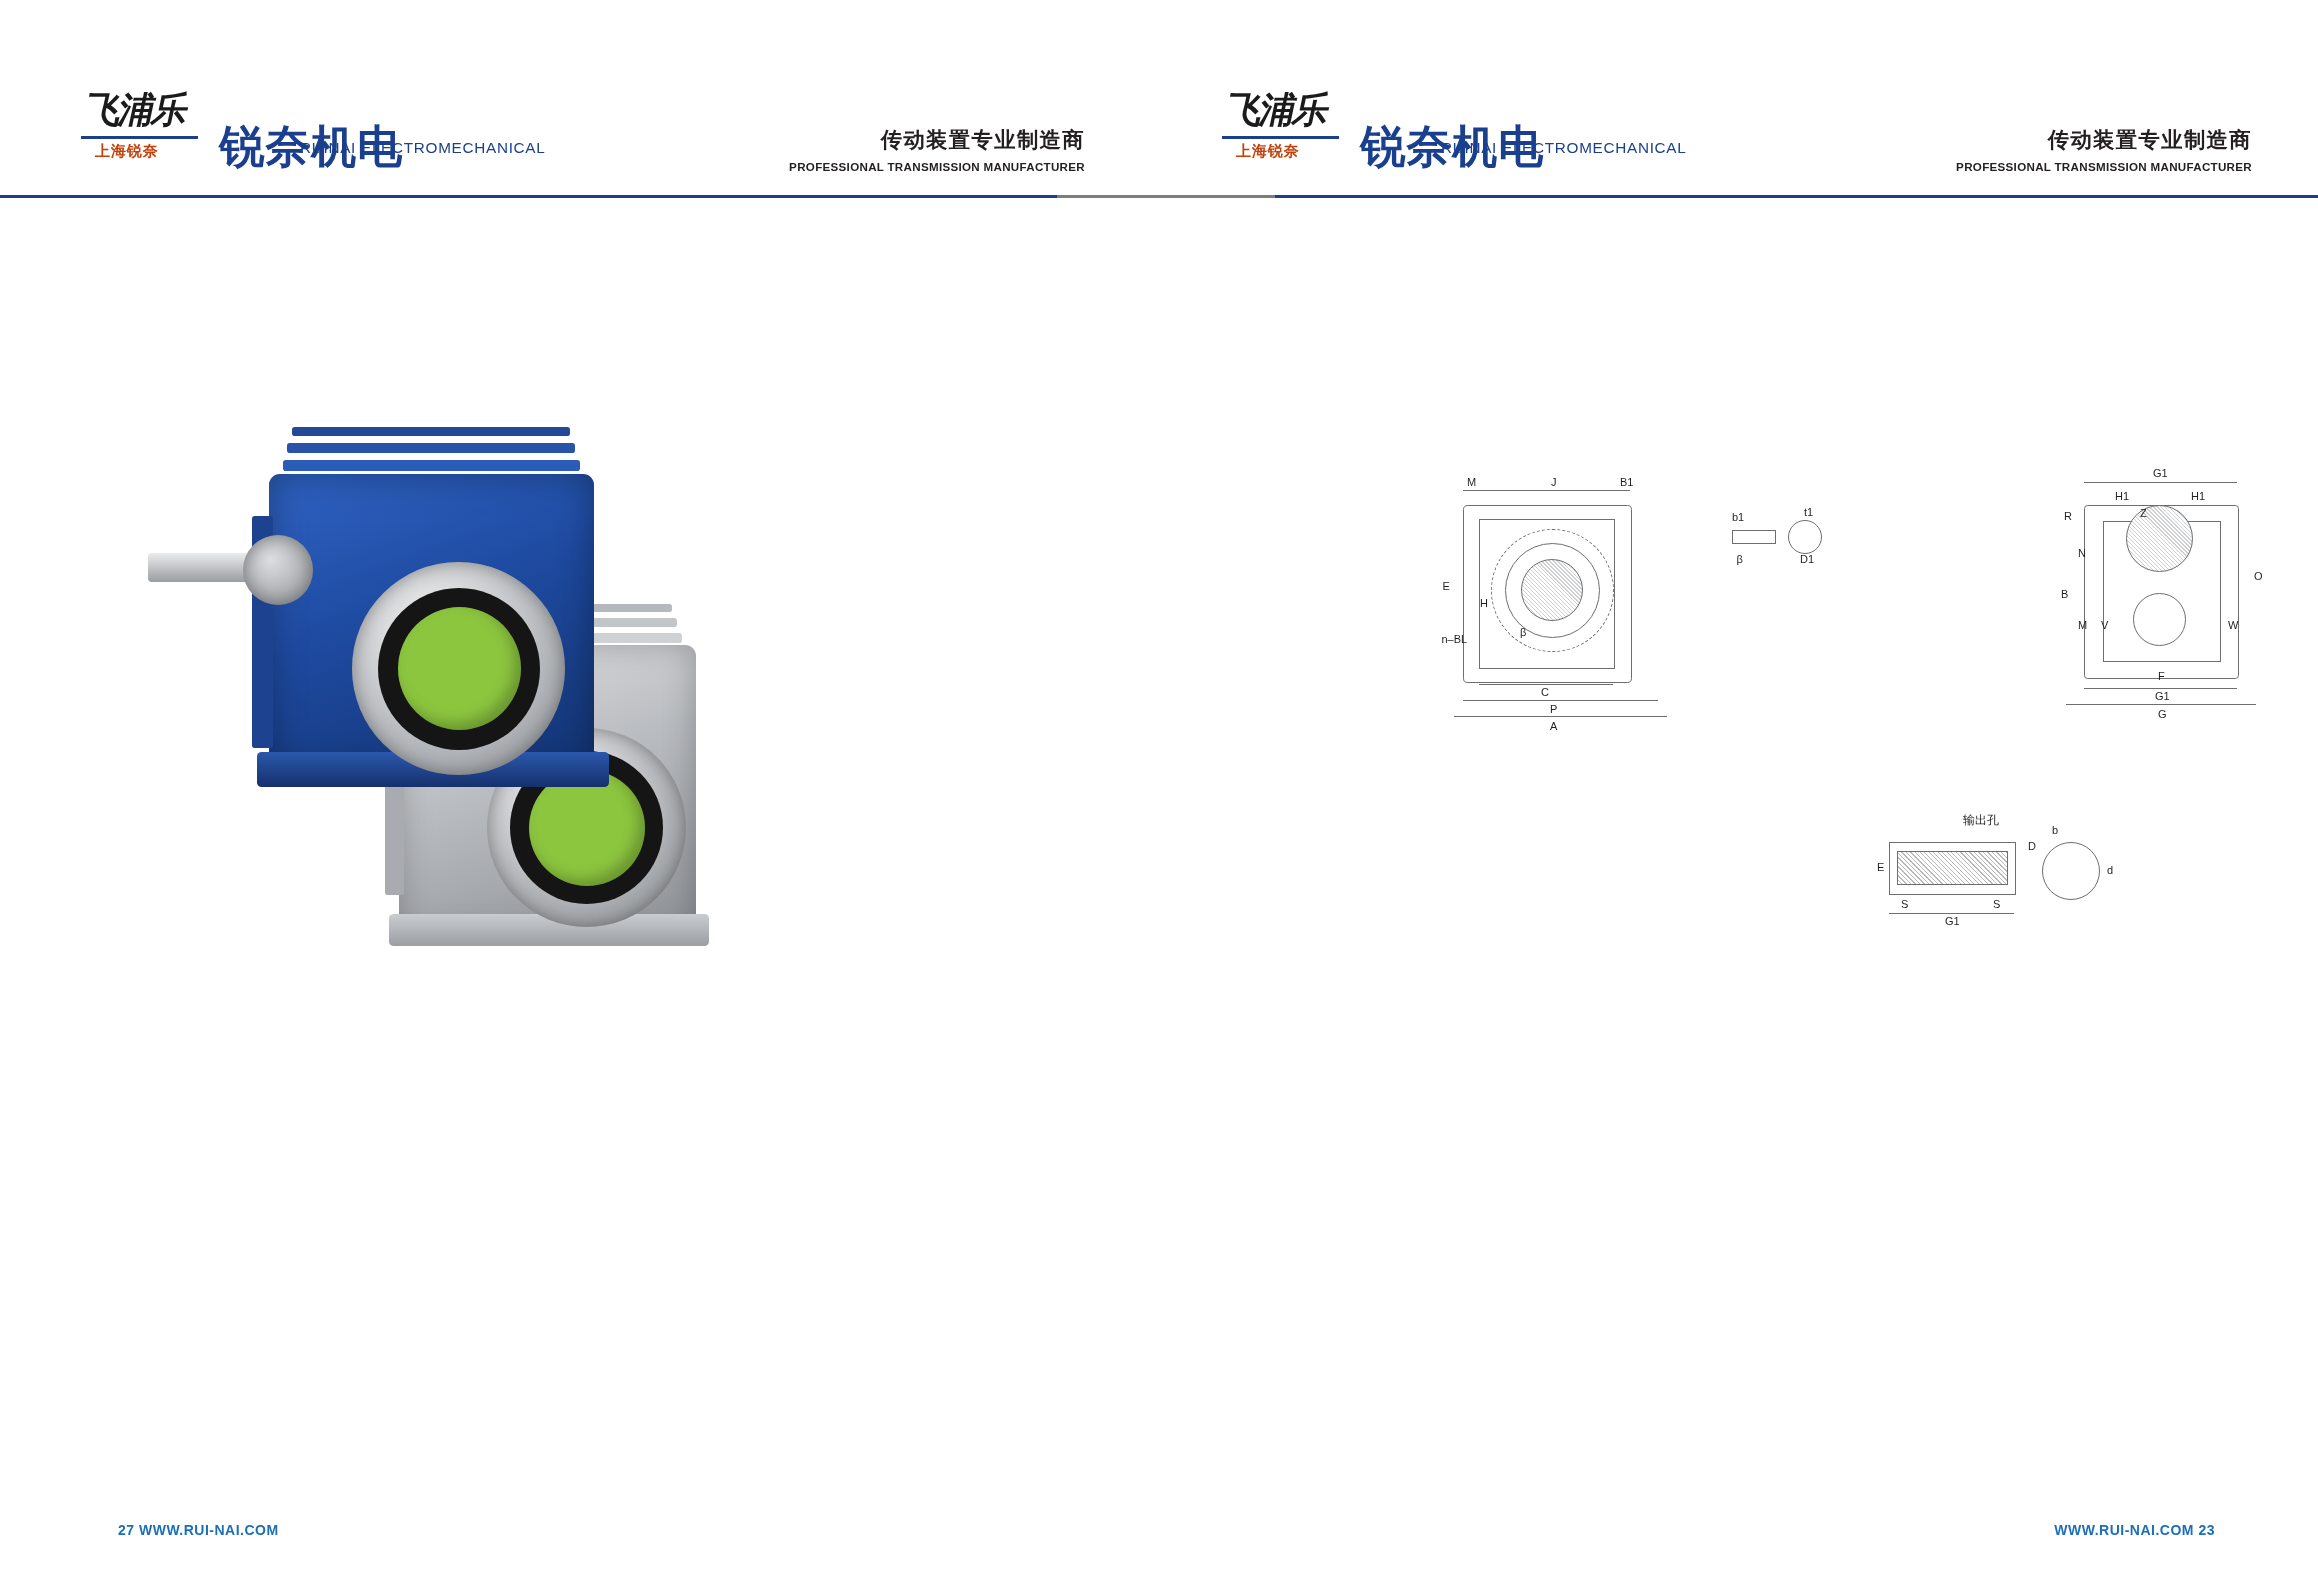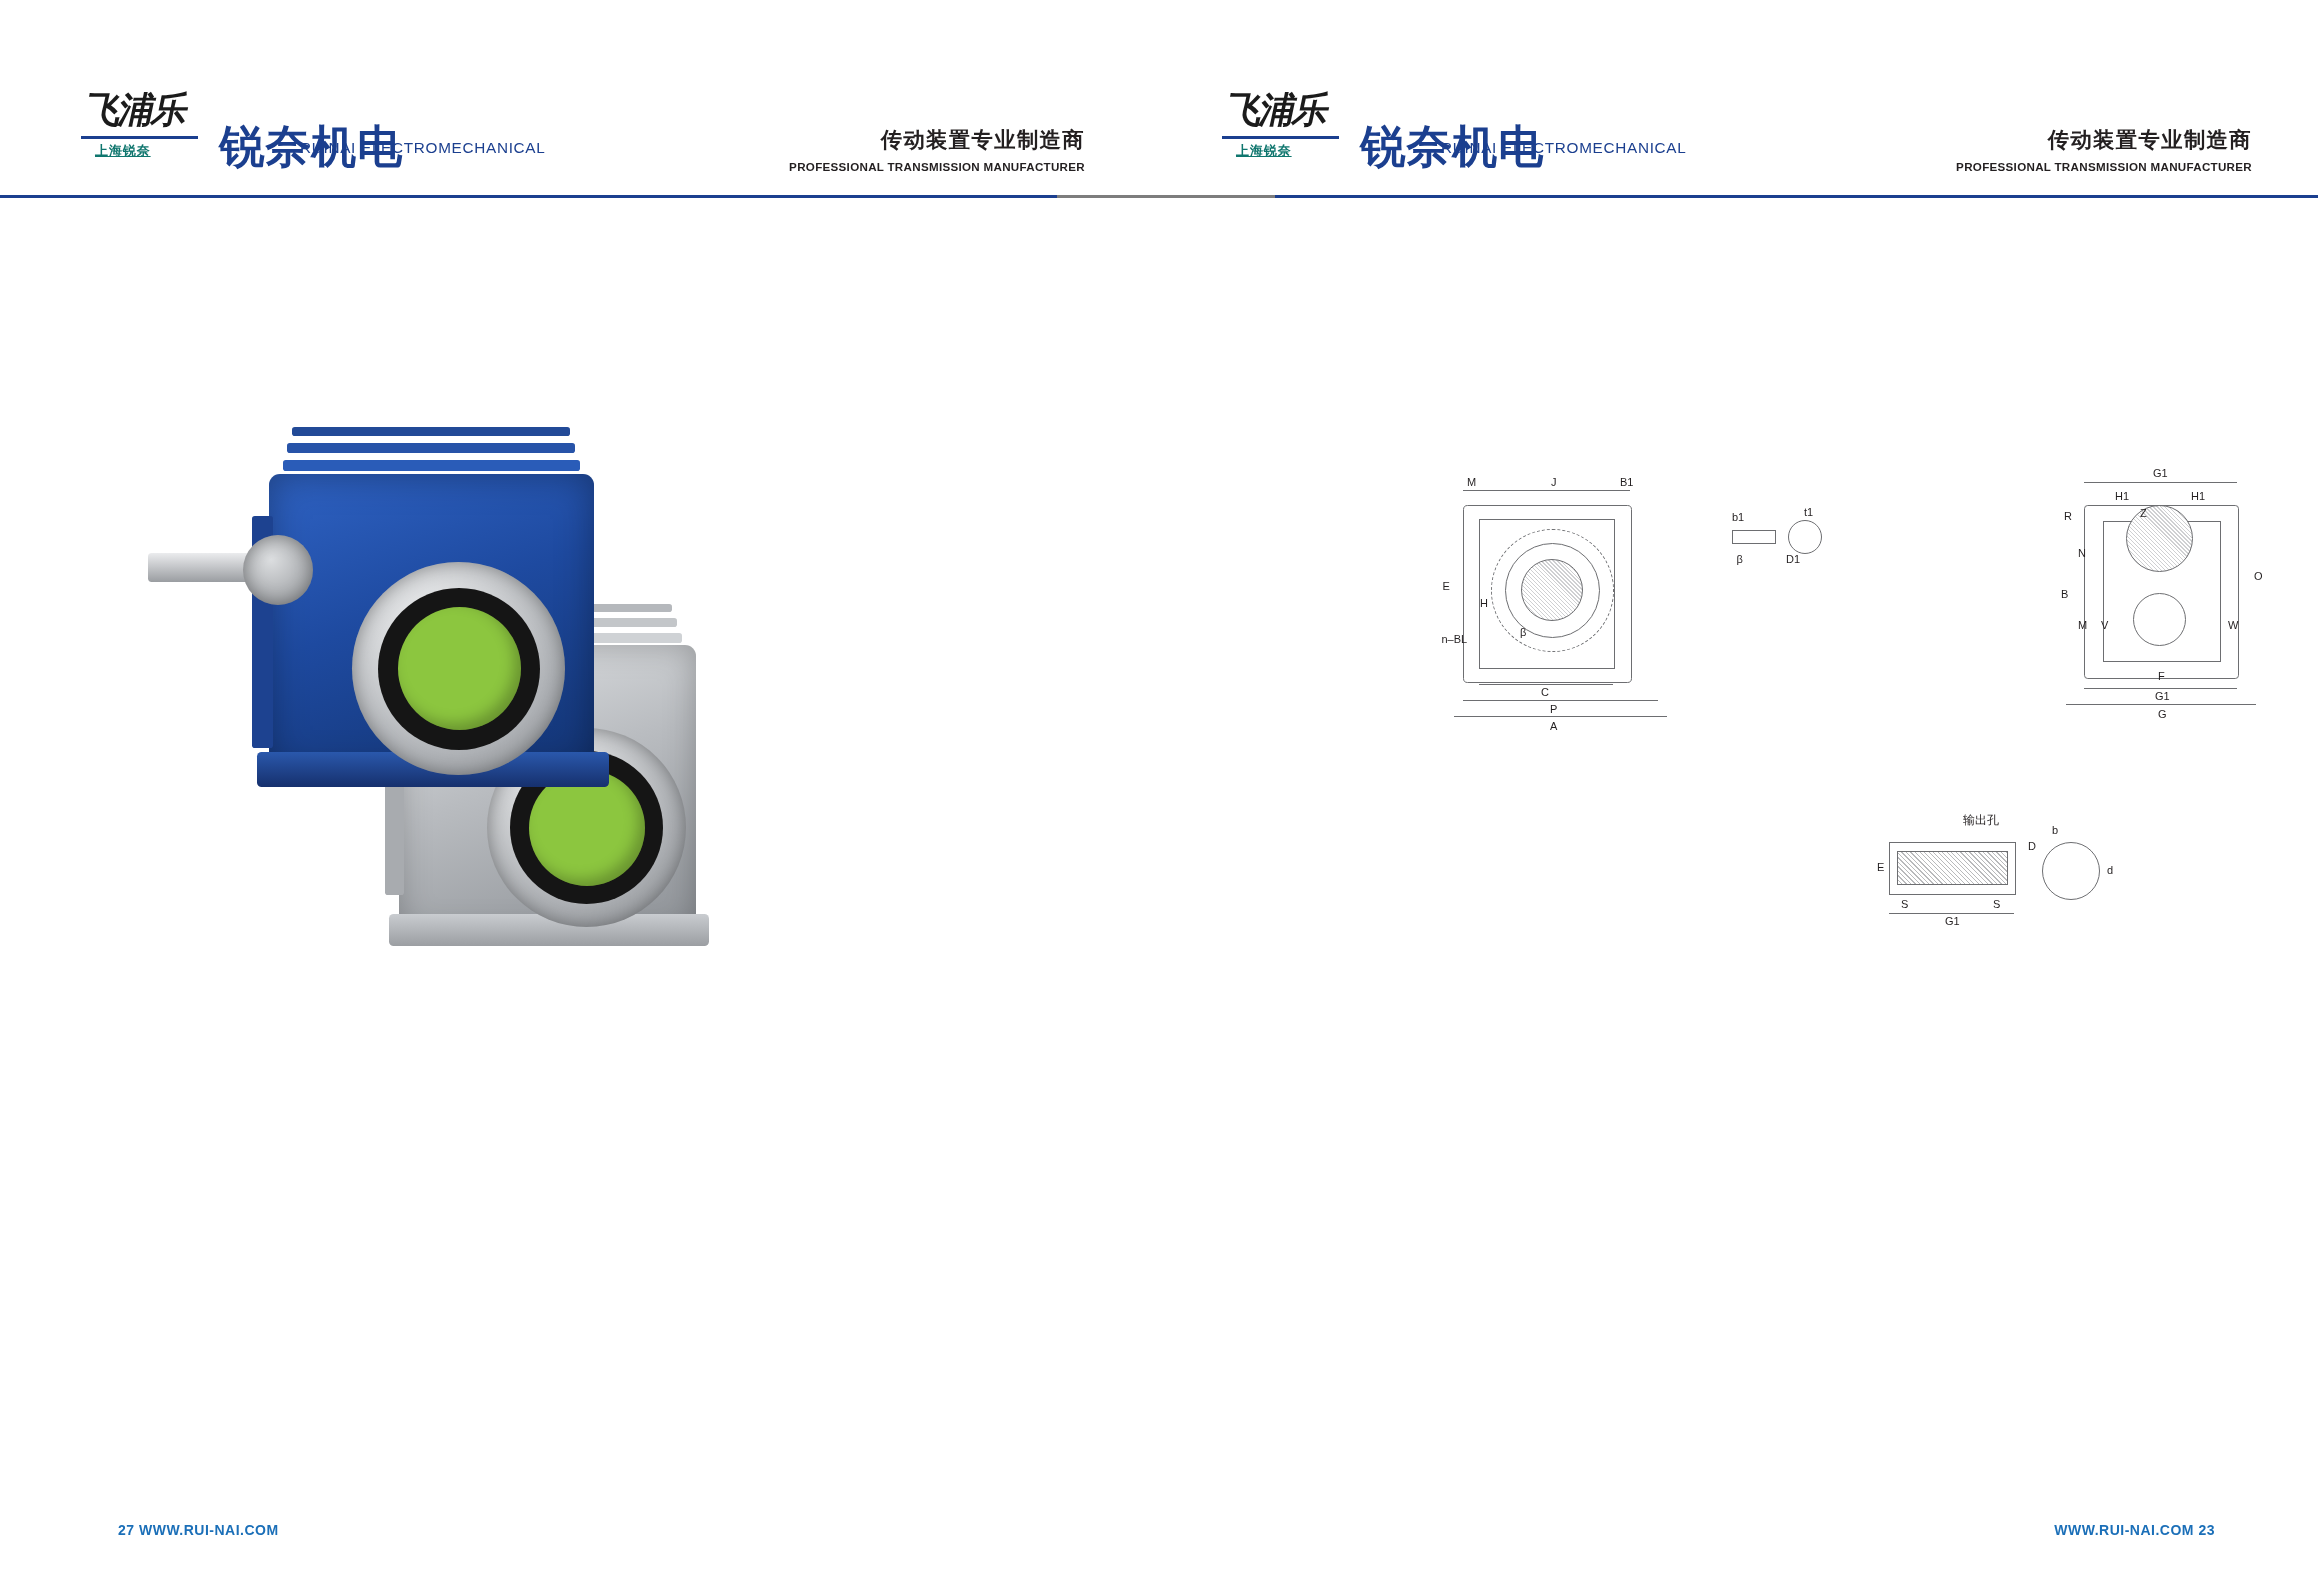--- a/index.html
+++ b/index.html
@@ -27,21 +27,21 @@
     font-size:36px;font-weight:bold;color:#1b1b1b;
     letter-spacing:-2.8px;
     transform:skewX(-12deg);
     position:absolute;left:4.6px;top:-1.9px;white-space:nowrap;
   }
   .logo-underline{
     position:absolute;left:0;top:48px;width:117px;height:3.2px;background:#1b3f8f;
   }
   .logo-sub{
     position:absolute;left:14px;top:54px;
-    font-size:13px;font-weight:bold;color:#0f766e;letter-spacing:0.9px;white-space:nowrap;text-decoration:underline;
+    font-size:15px;font-weight:bold;color:#c2410c;letter-spacing:0.9px;white-space:nowrap;
   }
   .logo-cn{
     font-size:45px;font-weight:bold;color:#1b3f8f;line-height:1;
     letter-spacing:0.9px;white-space:nowrap;margin-left:6.5px;
   }
   .logo-en{
     position:absolute;left:219px;top:51px;
     font-size:15.3px;color:#1b3f8f;letter-spacing:0.7px;white-space:nowrap;
   }
   .hdr-right{
@@ -222,21 +222,21 @@
         <div class="dlbl" style="left:85px;top:153px;">β</div>
         <div class="dlbl" style="left:6.5px;top:160px;">n–BL</div>
       </div>
 
       <div class="dwg" style="left:566px;top:501px;width:102px;height:107px;">
         <div class="dbox" style="left:0px;top:29px;width:42px;height:12px;"></div>
         <div class="dcirc" style="left:56px;top:18.5px;width:32px;height:32px;"></div>
         <div class="dlbl" style="left:0px;top:10.2px;">b1</div>
         <div class="dlbl" style="left:72px;top:4.6px;">t1</div>
         <div class="dlbl" style="left:4.6px;top:52px;">β</div>
-        <div class="dlbl" style="left:24px;top:52px;padding-left:30px;">D1</div>
+        <div class="dlbl" style="left:38px;top:52px;padding-left:30px;">D1</div>
       </div>
 
       <div class="dwg" style="left:872px;top:454px;width:297px;height:297px;">
         <div class="dbox" style="left:46px;top:51px;width:153px;height:172px;border-radius:3.7px;"></div>
         <div class="dbox" style="left:65px;top:67px;width:116px;height:139px;"></div>
         <div class="dcirc" style="left:88px;top:51px;width:65px;height:65px;
              background:repeating-linear-gradient(45deg,#fff 0 1.9px,#cfd0d2 1.9px 2.8px);"></div>
         <div class="dcirc" style="left:95px;top:139px;width:51px;height:51px;"></div>
         <div class="dline" style="left:46px;top:28px;width:153px;height:0.9px;"></div>
         <div class="dline" style="left:28px;top:250px;width:190px;height:0.9px;"></div>

